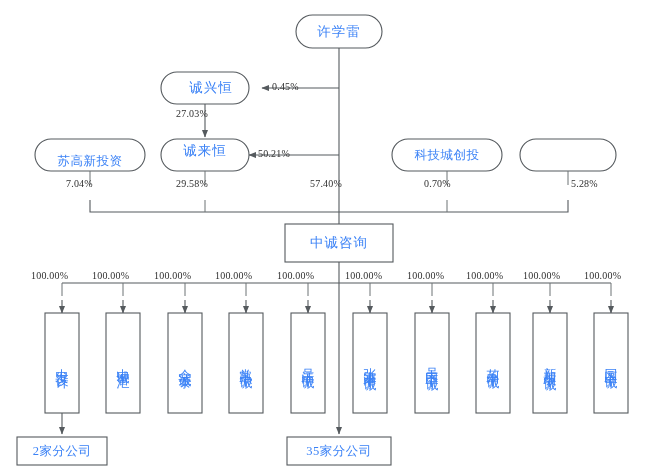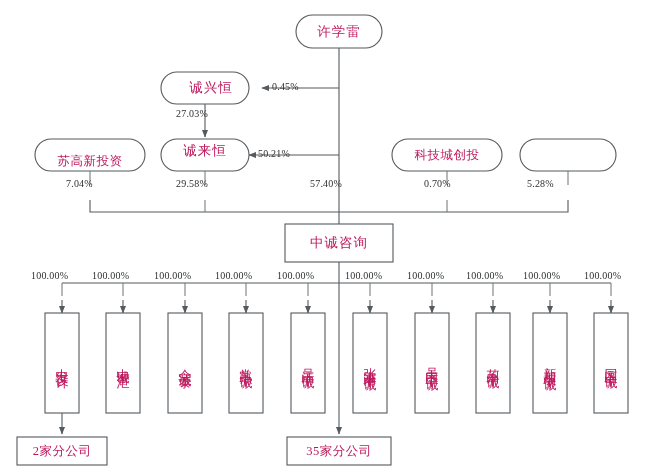--- a/index.html
+++ b/index.html
@@ -25,21 +25,21 @@
     letter-spacing:.2px;
   }
   .lbl.pct{
     font-size:10px;
     font-family:"Liberation Serif","DejaVu Serif",serif;
   }
   .node-text{
     position:absolute;
     display:flex;align-items:center;justify-content:center;
     font-size:13.5px;
-    color:#be185d;
+    color:#3b82f6;
     white-space:nowrap;
     letter-spacing:1px;
   }
   .node-text.vert{
     writing-mode:vertical-rl;
     text-orientation:upright;
     letter-spacing:2.5px;
     font-size:13px;
     line-height:1;
   }
@@ -141,21 +141,21 @@
   <div class="node-text" style="left:285px;top:224px;width:108px;height:38px;">中诚咨询</div>
 
   <div class="lbl pct" style="left:272px;top:81px;">0.45%</div>
   <div class="lbl pct" style="left:176px;top:108px;">27.03%</div>
   <div class="lbl pct" style="left:258px;top:148px;">50.21%</div>
 
   <div class="lbl pct" style="left:66px;top:178px;">7.04%</div>
   <div class="lbl pct" style="left:176px;top:178px;">29.58%</div>
   <div class="lbl pct" style="left:310px;top:178px;">57.40%</div>
   <div class="lbl pct" style="left:424px;top:178px;">0.70%</div>
-  <div class="lbl pct" style="left:527px;top:178px;">5.28%</div>
+  <div class="lbl pct" style="left:571px;top:178px;">5.28%</div>
 
   <div class="lbl pct" style="left:31px;top:270px;">100.00%</div>
   <div class="lbl pct" style="left:92px;top:270px;">100.00%</div>
   <div class="lbl pct" style="left:154px;top:270px;">100.00%</div>
   <div class="lbl pct" style="left:215px;top:270px;">100.00%</div>
   <div class="lbl pct" style="left:277px;top:270px;">100.00%</div>
   <div class="lbl pct" style="left:345px;top:270px;">100.00%</div>
   <div class="lbl pct" style="left:407px;top:270px;">100.00%</div>
   <div class="lbl pct" style="left:466px;top:270px;">100.00%</div>
   <div class="lbl pct" style="left:523px;top:270px;">100.00%</div>

